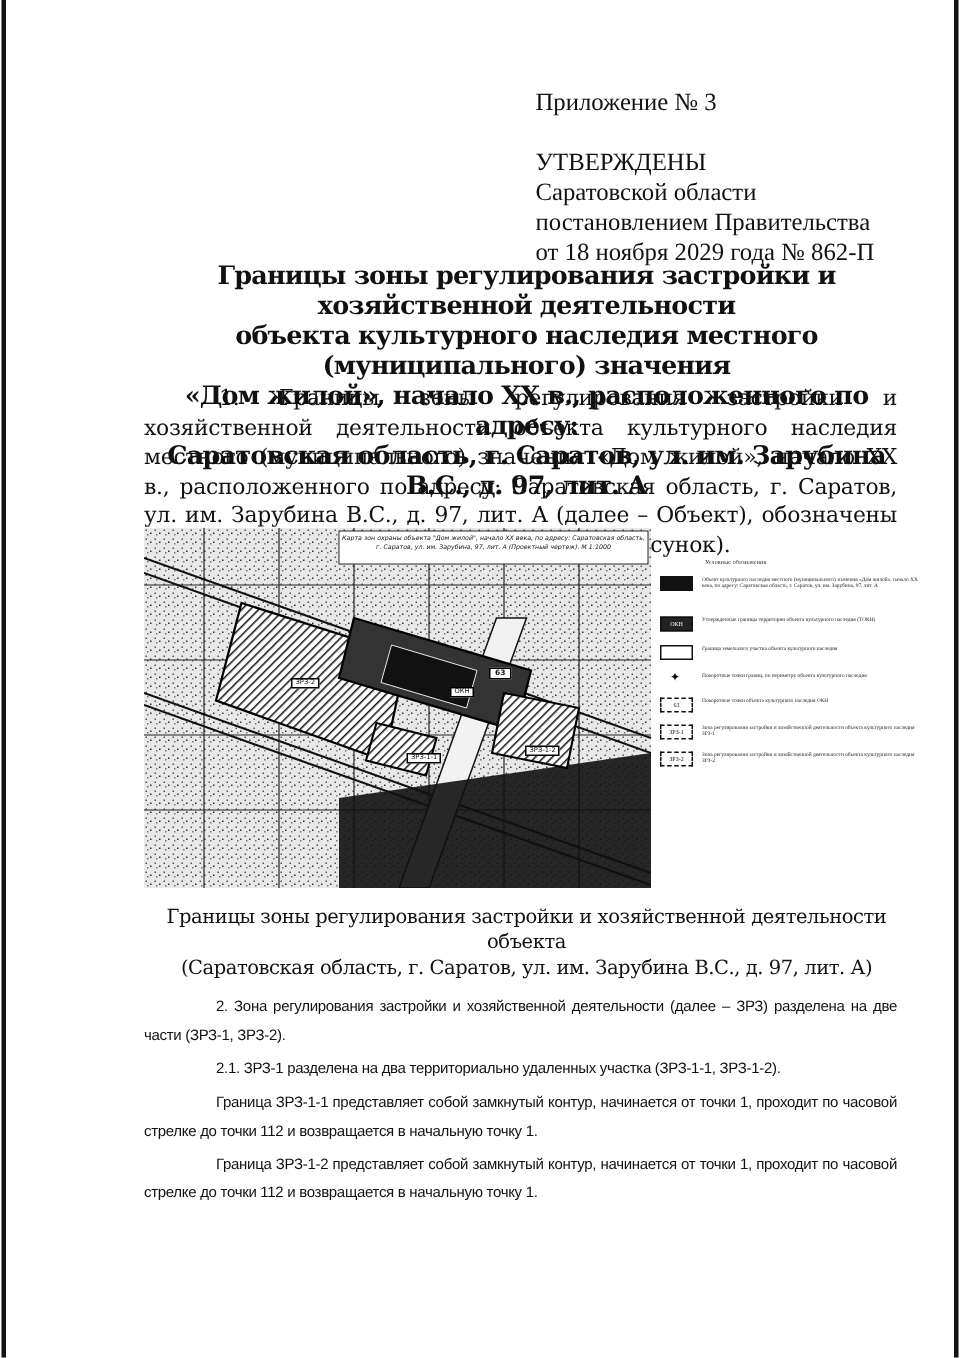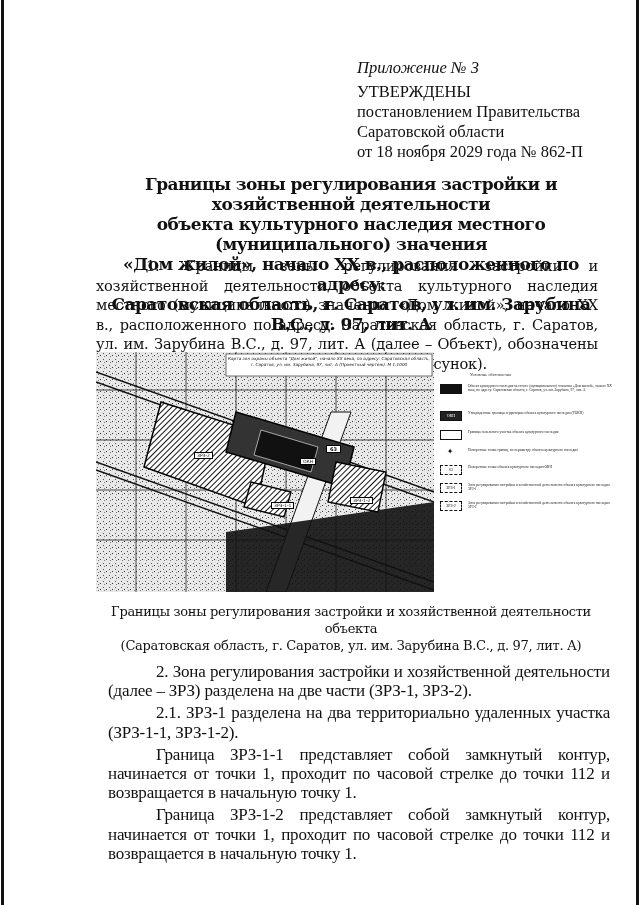--- a/index.html
+++ b/index.html
@@ -5,21 +5,21 @@
     html, body { margin: 0; padding: 0; background: #ffffff; }
     body {
       width: 640px; height: 905px; position: relative; overflow: hidden;
       font-family: "Liberation Serif", "DejaVu Serif", serif;
       color: #111;
     }
     .edge-left { position: absolute; left: 1px; top: 0; width: 3px; height: 905px; background: #111; }
     .edge-right { position: absolute; right: 1px; top: 0; width: 3px; height: 905px; background: #111; }
 
     .approval { position: absolute; left: 357px; top: 58px; font-size: 16.5px; line-height: 20px; }
-    .approval .annex { margin-bottom: 4px; font-style: italic; }
+    .approval .annex { margin-bottom: 20px; }
 
     .title {
       position: absolute; left: 92px; top: 174px; width: 518px;
       text-align: center; font-weight: bold; font-size: 17px; line-height: 20px;
       font-family: "DejaVu Serif", serif; letter-spacing: -0.55px;
     }
 
     .para {
       position: absolute; left: 96px; width: 502px;
       font-size: 16px; line-height: 19.6px; text-align: justify;
@@ -41,37 +41,37 @@
     .leg-sw { position: absolute; left: 0; top: 0; width: 20px; height: 8px; border: 1px solid #111; background: #fff; font-size: 4px; text-align: center; line-height: 8px; }
     .leg-txt { position: absolute; left: 28px; top: 0; width: 146px; font-size: 3.6px; line-height: 4.4px; color: #222; }
 
     .caption {
       position: absolute; left: 92px; top: 603px; width: 518px;
       text-align: center; font-size: 13px; line-height: 17px;
       font-family: "DejaVu Serif", serif; letter-spacing: -0.3px;
     }
 
     .body2 {
-      position: absolute; left: 108px; top: 662px; width: 502px;
-      font-family: Liberation Serif, serif; font-size: 17px; line-height: 19.2px;
+      position: absolute; left: 96px; top: 662px; width: 502px;
+      font-family: Liberation Sans, sans-serif; font-size: 10px; line-height: 19.2px;
       letter-spacing: -0.2px; text-align: justify;
     }
     .body2 p { margin: 0 0 3px 0; text-indent: 48px; text-align: justify; }
   </style>
 </head>
 <body>
 
 <div class="edge-left"></div>
 <div class="edge-right"></div>
 
 <div class="approval">
   <div class="annex">Приложение № 3</div>
   <div>УТВЕРЖДЕНЫ</div>
+  <div>Саратовской области</div>
   <div>постановлением Правительства</div>
-  <div>Саратовской области</div>
   <div>от 18 ноября 2029 года № 862-П</div>
 </div>
 
 <div class="title">
   <div>Границы зоны регулирования застройки и хозяйственной деятельности</div>
   <div>объекта культурного наследия местного (муниципального) значения</div>
   <div>«Дом жилой», начало XX в., расположенного по адресу:</div>
   <div>Саратовская область, г. Саратов, ул. им. Зарубина В.С., д. 97, лит. А</div>
 </div>
 

